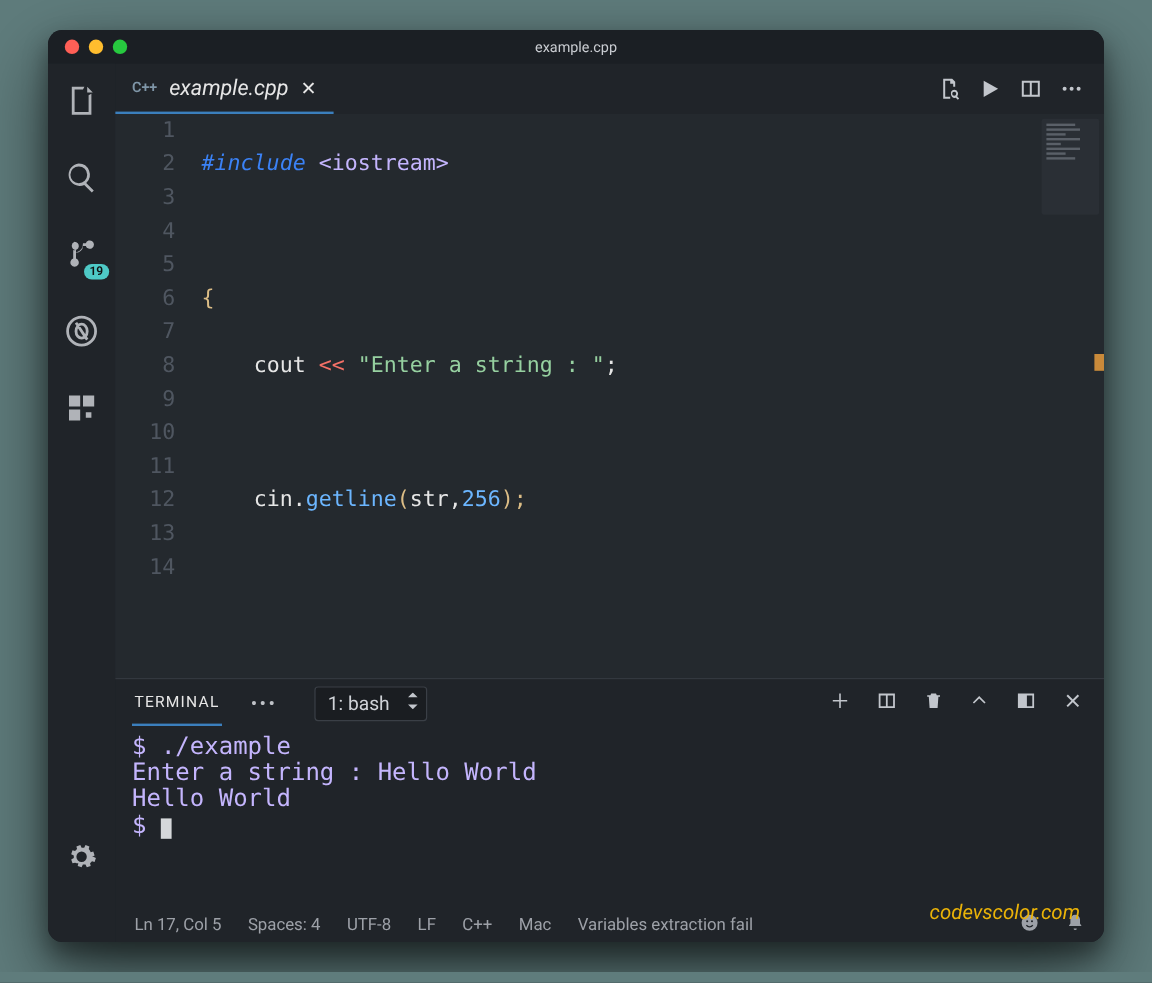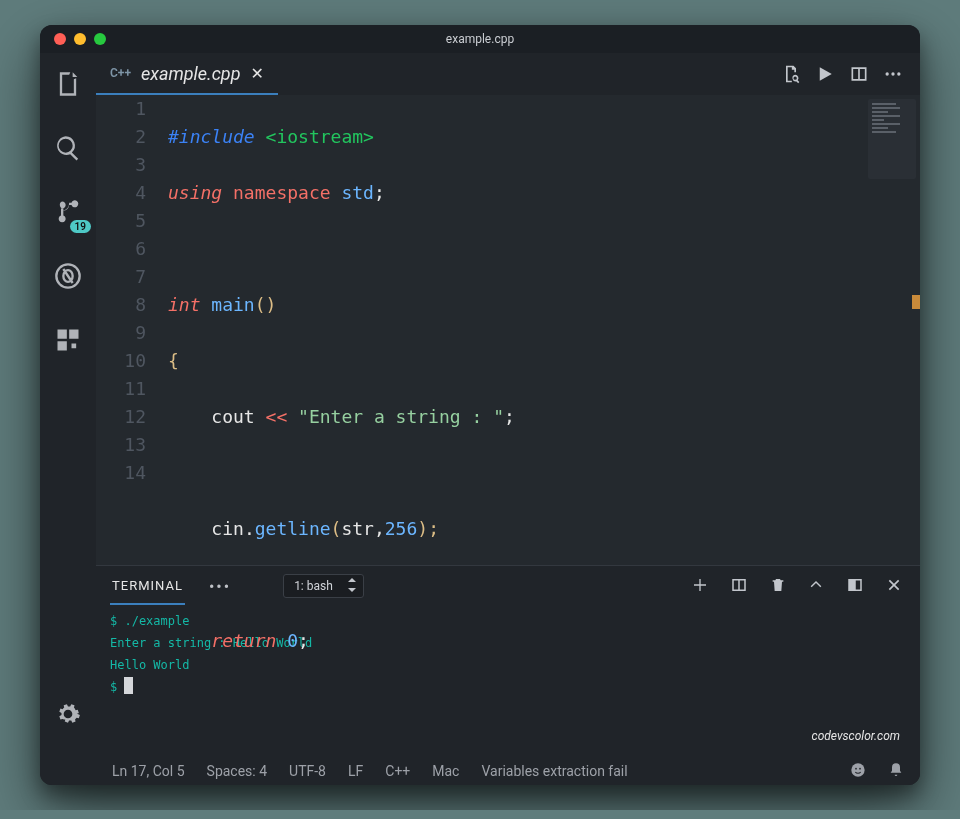--- a/index.html
+++ b/index.html
@@ -176,46 +176,46 @@
     letter-spacing: 1px;
     color: #e6e6e6;
     border-bottom: 2px solid #3b7fbd;
     padding: 10px 2px;
   }
   .panel-tabs .dots { color: #bfc2c7; font-size: 16px; letter-spacing:2px; }
   .panel-tabs .select {
     background:#1a1d21;
     border:1px solid #3a3f46;
     color:#d0d3d8;
-    font-size:12px;
+    font-size:16px;
     padding:4px 30px 4px 10px;
     border-radius:3px;
     position:relative;
-    margin-left: 28px;
+    margin-left: 7px;
   }
   .panel-tabs .spacer{flex:1;}
   .panel-actions { display:flex; gap:22px; align-items:center; padding-right:18px; }
   .panel-actions svg { fill:#c2c6cc; }
   .terminal-body {
     flex:1;
     font-family: "SF Mono", ui-monospace, Menlo, Monaco, Consolas, monospace;
-    font-size: 12px;
+    font-size: 20px;
     line-height: 22px;
-    color: #14b8a6;
+    color: #c4b5fd;
     padding: 4px 14px;
     white-space: pre;
   }
   .cursor-block{ display:inline-block;width:9px;height:17px;background:#d5d7da;vertical-align:text-bottom;}
   .watermark {
     position:absolute;
     right:20px;
-    bottom:42px;
-    color:#e5e5e5;
+    bottom:14px;
+    color:#eab308;
     font-style:italic;
-    font-size:12px;
+    font-size:17px;
   }
 
   
   .statusbar {
     height: 28px;
     background:#202429;
     display:flex;
     align-items:center;
     padding: 0 16px;
     gap: 22px;
@@ -225,21 +225,21 @@
   .statusbar .spacer{flex:1;}
   .statusbar svg{fill:#9da1a8;}
 
   
   .c-kw { color:#f47067; font-style:italic; }      
   .c-pre { color:#3b82f6; font-style:italic; }     
   .c-ns { color:#f47067; }                         
   .c-type { color:#f47067; font-style:italic; }
   .c-fn { color:#6cb6ff; }
   .c-str { color:#96d0a0; }                        
-  .c-inc { color:#22c55e; }                        
+  .c-inc { color:#c4b5fd; }                        
   .c-num { color:#6cb6ff; }
   .c-pun { color:#e6e6e6; }
   .c-brace { color:#dcbd86; }
   .c-ident { color:#e6e6e6; }
   .c-std { color:#6cb6ff; }
 </style>
 </head>
 <body>
 
 <div class="window">
@@ -335,29 +335,26 @@
           <div>8</div>
           <div>9</div>
           <div>10</div>
           <div>11</div>
           <div>12</div>
           <div>13</div>
           <div>14</div>
         </div>
         <div class="codearea">
 <div class="line"><span class="c-pre">#include</span> <span class="c-inc">&lt;iostream&gt;</span></div>
-<div class="line"><span class="c-kw">using</span> <span class="c-ns">namespace</span> <span class="c-std">std</span><span class="c-pun">;</span></div>
 <div class="line"></div>
-<div class="line"><span class="c-type">int</span> <span class="c-fn">main</span><span class="c-brace">()</span></div>
 <div class="line"><span class="c-brace">{</span></div>
 <div class="line">    <span class="c-ident">cout</span><span class="c-kw"> &lt;&lt; </span><span class="c-str">"Enter a string : "</span><span class="c-pun">;</span></div>
 <div class="line"></div>
 <div class="line">    <span class="c-ident">cin</span><span class="c-pun">.</span><span class="c-fn">getline</span><span class="c-brace">(</span><span class="c-ident">str</span><span class="c-pun">,</span><span class="c-num">256</span><span class="c-brace">);</span></div>
 <div class="line"></div>
-<div class="line">    <span class="c-kw">return</span> <span class="c-num">0</span><span class="c-pun">;</span></div>
 
 
         </div>
         <div class="minimap">
           <span class="ln1"></span>
             <span class="ln2"></span>
             <span class="ln3"></span>
             <span class="ln2"></span>
             <span class="ln4"></span>
             <span class="ln2"></span>

